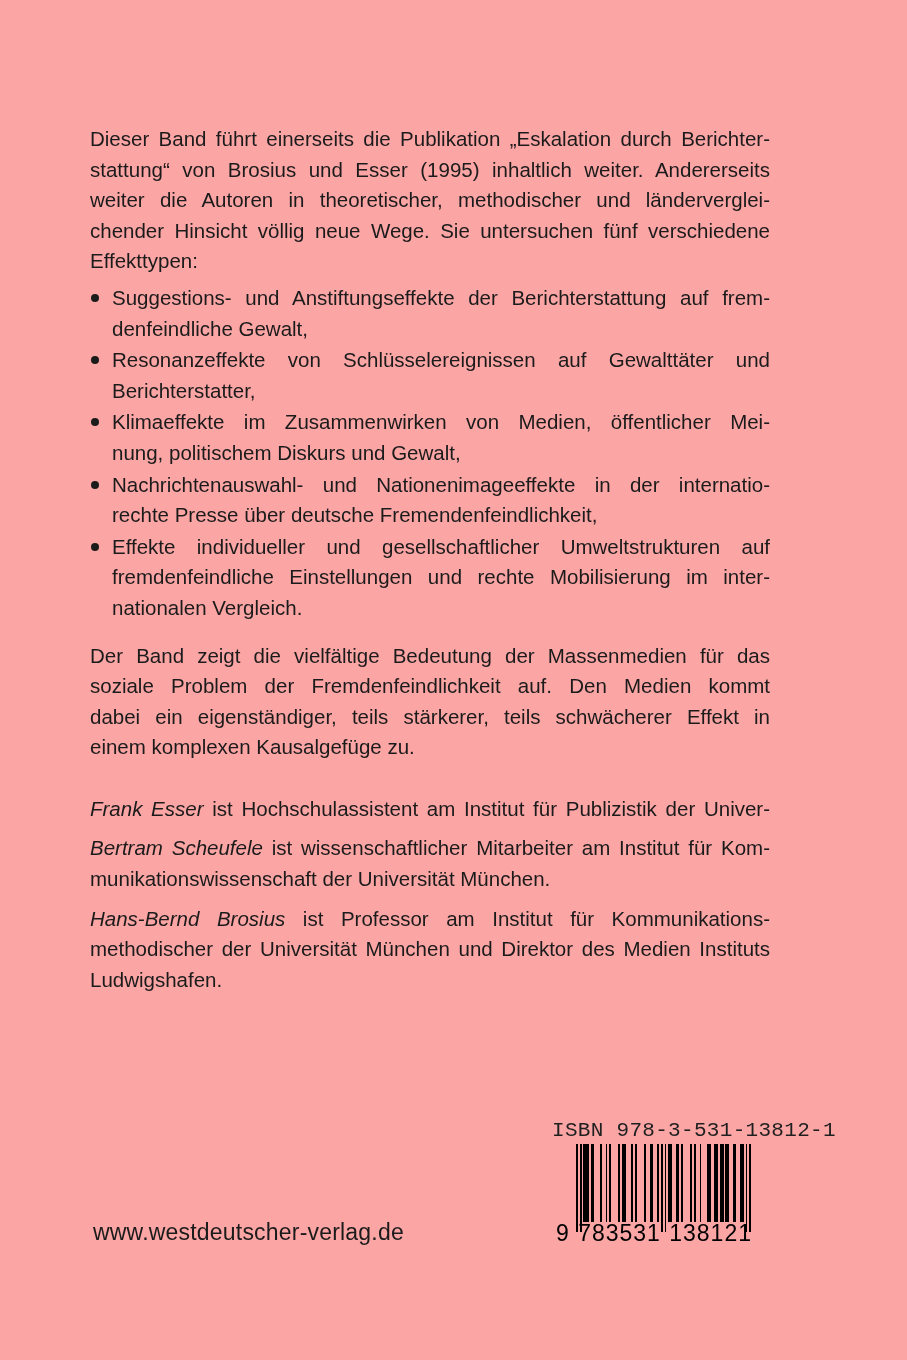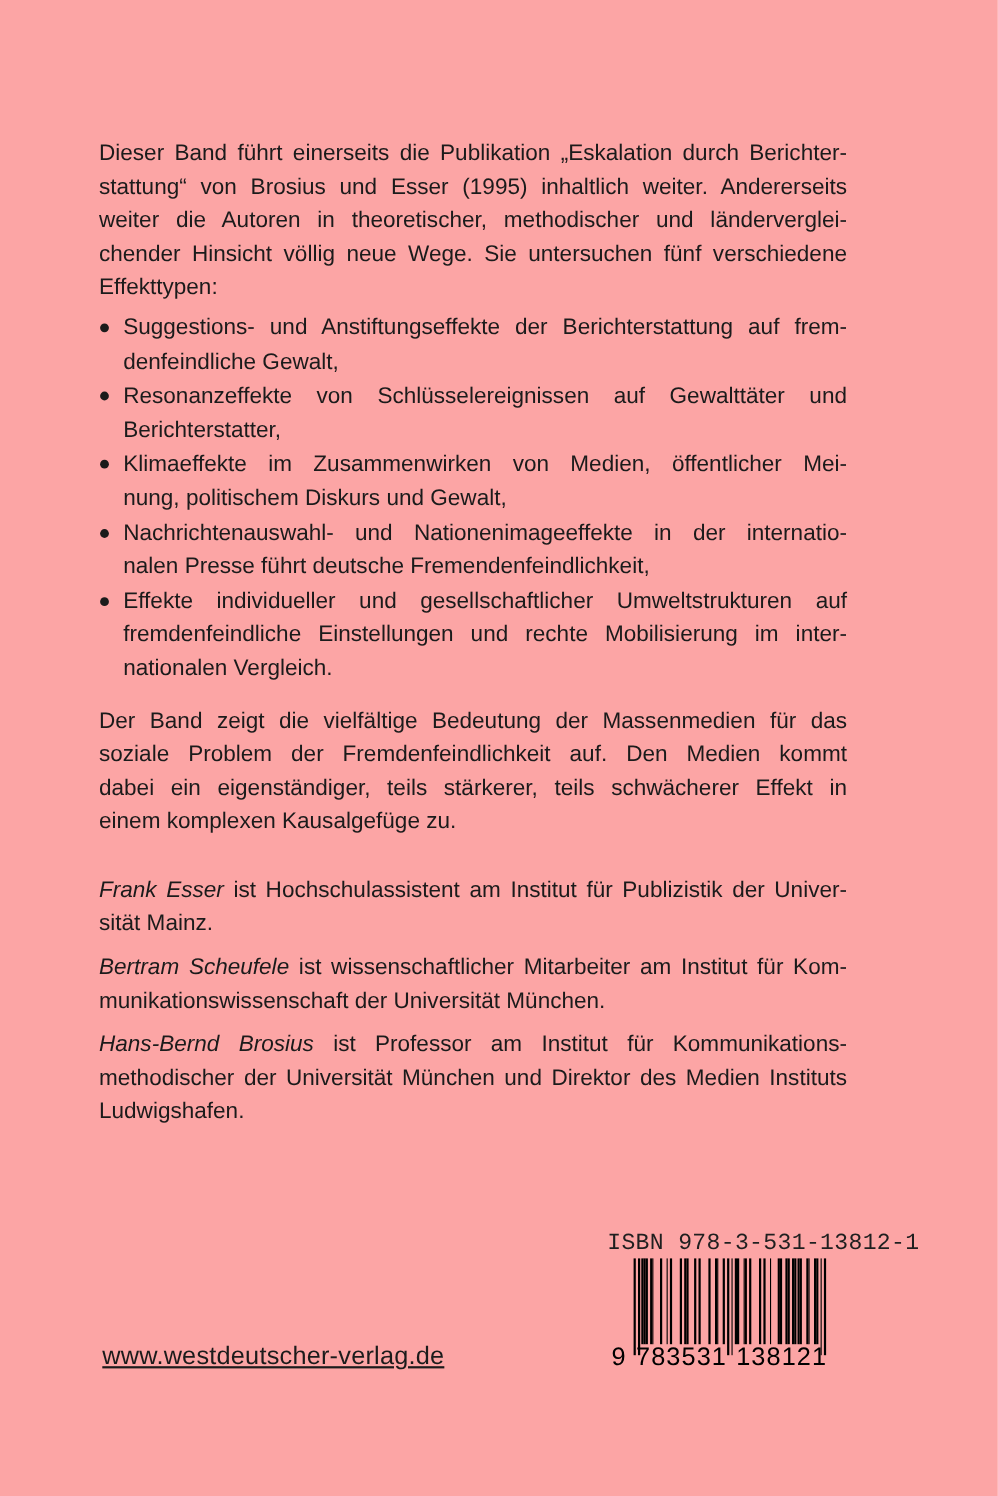--- a/index.html
+++ b/index.html
@@ -55,21 +55,20 @@
   .bio + .bio { margin-top: 9px; }
   .bio i { font-style: italic; }
 
   
   .site-url {
     position: absolute;
     left: 93px; top: 1219px;
     font-size: 23px;
     letter-spacing: 0.2px;
     white-space: nowrap;
-    text-decoration: underline;
   }
 
   
   .barcode-block {
     position: absolute;
     left: 552px; top: 1121px;
     width: 232px;
   }
   .isbn-label {
     font-family: "Liberation Mono", monospace;
@@ -138,21 +137,21 @@
         <span class="dot"></span>
         <div class="li-text">
             <div class="jline">Klimaeffekte im Zusammenwirken von Medien, öffentlicher Mei-</div>
             <div class="jline last">nung, politischem Diskurs und Gewalt,</div>
           </div>
       </li>
       <li>
         <span class="dot"></span>
         <div class="li-text">
             <div class="jline">Nachrichtenauswahl- und Nationenimageeffekte in der internatio-</div>
-            <div class="jline last">nalen Presse führt deutsche Fremendenfeindlichkeit,</div>
+            <div class="jline last">rechte Presse über deutsche Fremendenfeindlichkeit,</div>
           </div>
       </li>
       <li>
         <span class="dot"></span>
         <div class="li-text">
             <div class="jline">Effekte individueller und gesellschaftlicher Umweltstrukturen auf</div>
             <div class="jline">fremdenfeindliche Einstellungen und rechte Mobilisierung im inter-</div>
             <div class="jline last">nationalen Vergleich.</div>
           </div>
       </li>
@@ -161,21 +160,20 @@
     <div class="para summary">
         <div class="jline">Der Band zeigt die vielfältige Bedeutung der Massenmedien für das</div>
         <div class="jline">soziale Problem der Fremdenfeindlichkeit auf. Den Medien kommt</div>
         <div class="jline">dabei ein eigenständiger, teils stärkerer, teils schwächerer Effekt in</div>
         <div class="jline last">einem komplexen Kausalgefüge zu.</div>
       </div>
 
     <section class="bios">
       <div class="bio">
           <div class="jline"><i>Frank Esser</i> ist Hochschulassistent am Institut für Publizistik der Univer-</div>
-          <div class="jline last">sität Mainz.</div>
         </div>
       <div class="bio">
           <div class="jline"><i>Bertram Scheufele</i> ist wissenschaftlicher Mitarbeiter am Institut für Kom-</div>
           <div class="jline last">munikationswissenschaft der Universität München.</div>
         </div>
       <div class="bio">
           <div class="jline"><i>Hans-Bernd Brosius</i> ist Professor am Institut für Kommunikations-</div>
           <div class="jline">methodischer der Universität München und Direktor des Medien Instituts</div>
           <div class="jline last">Ludwigshafen.</div>
         </div>

